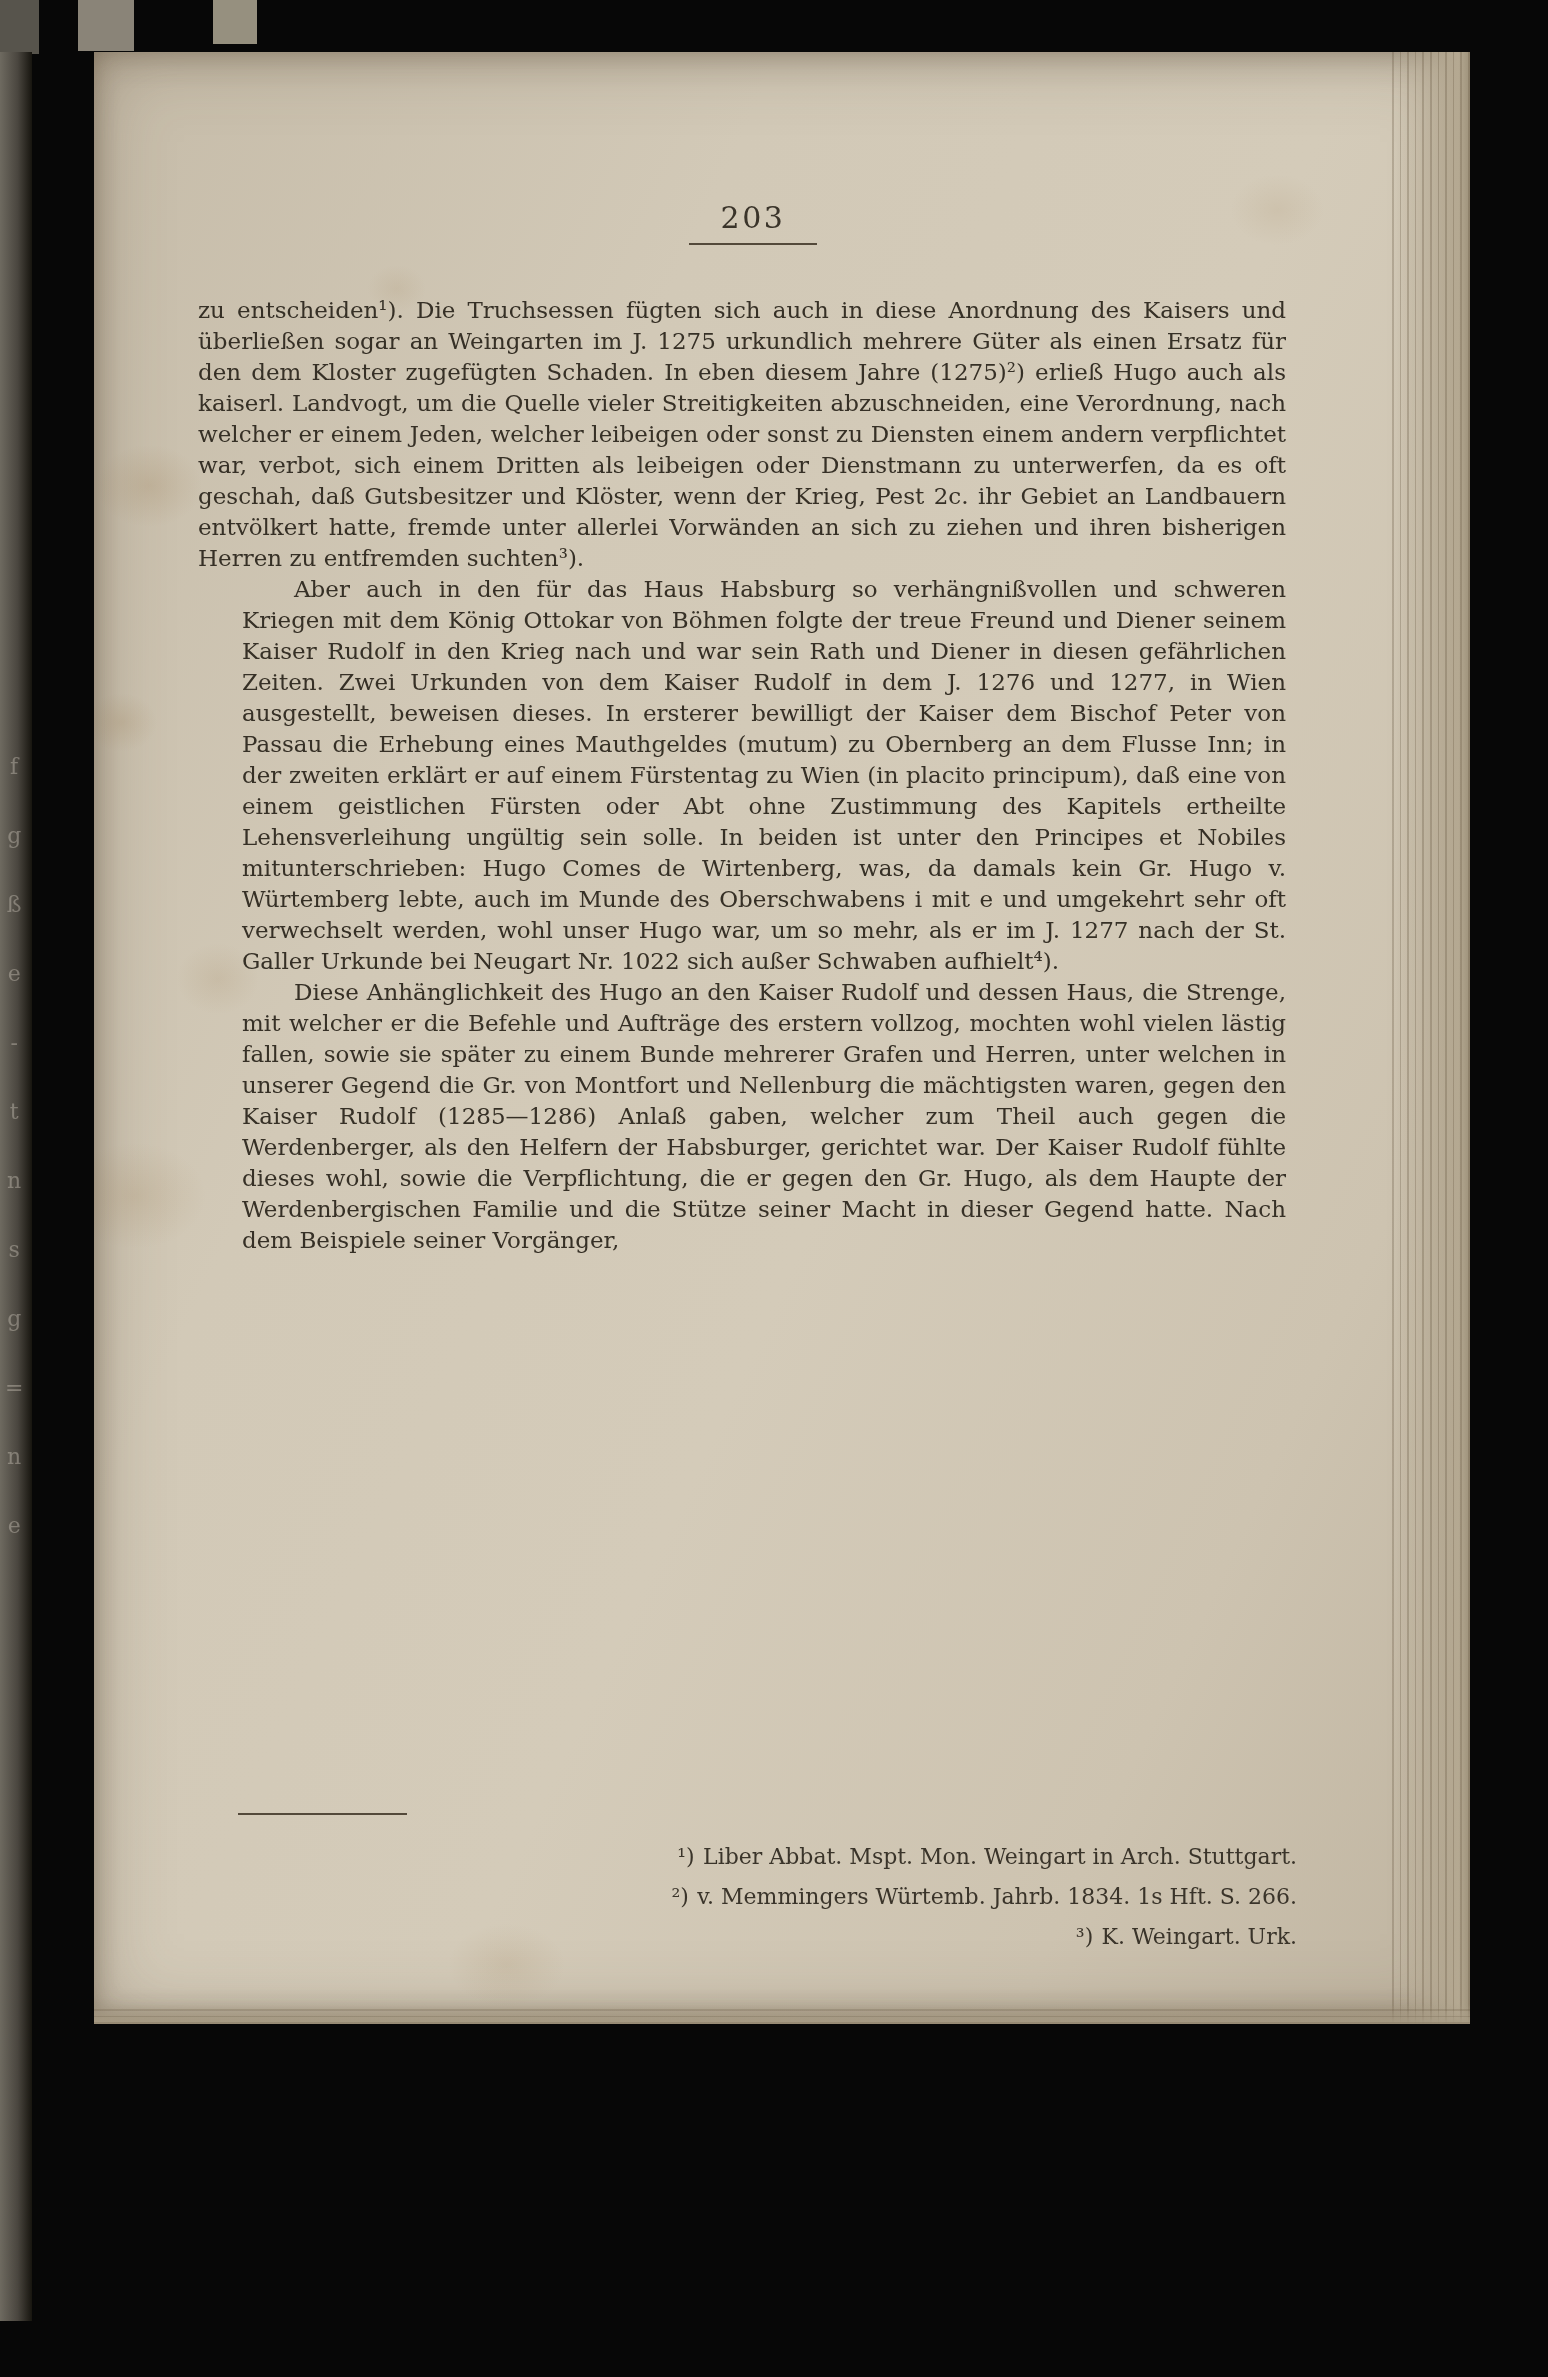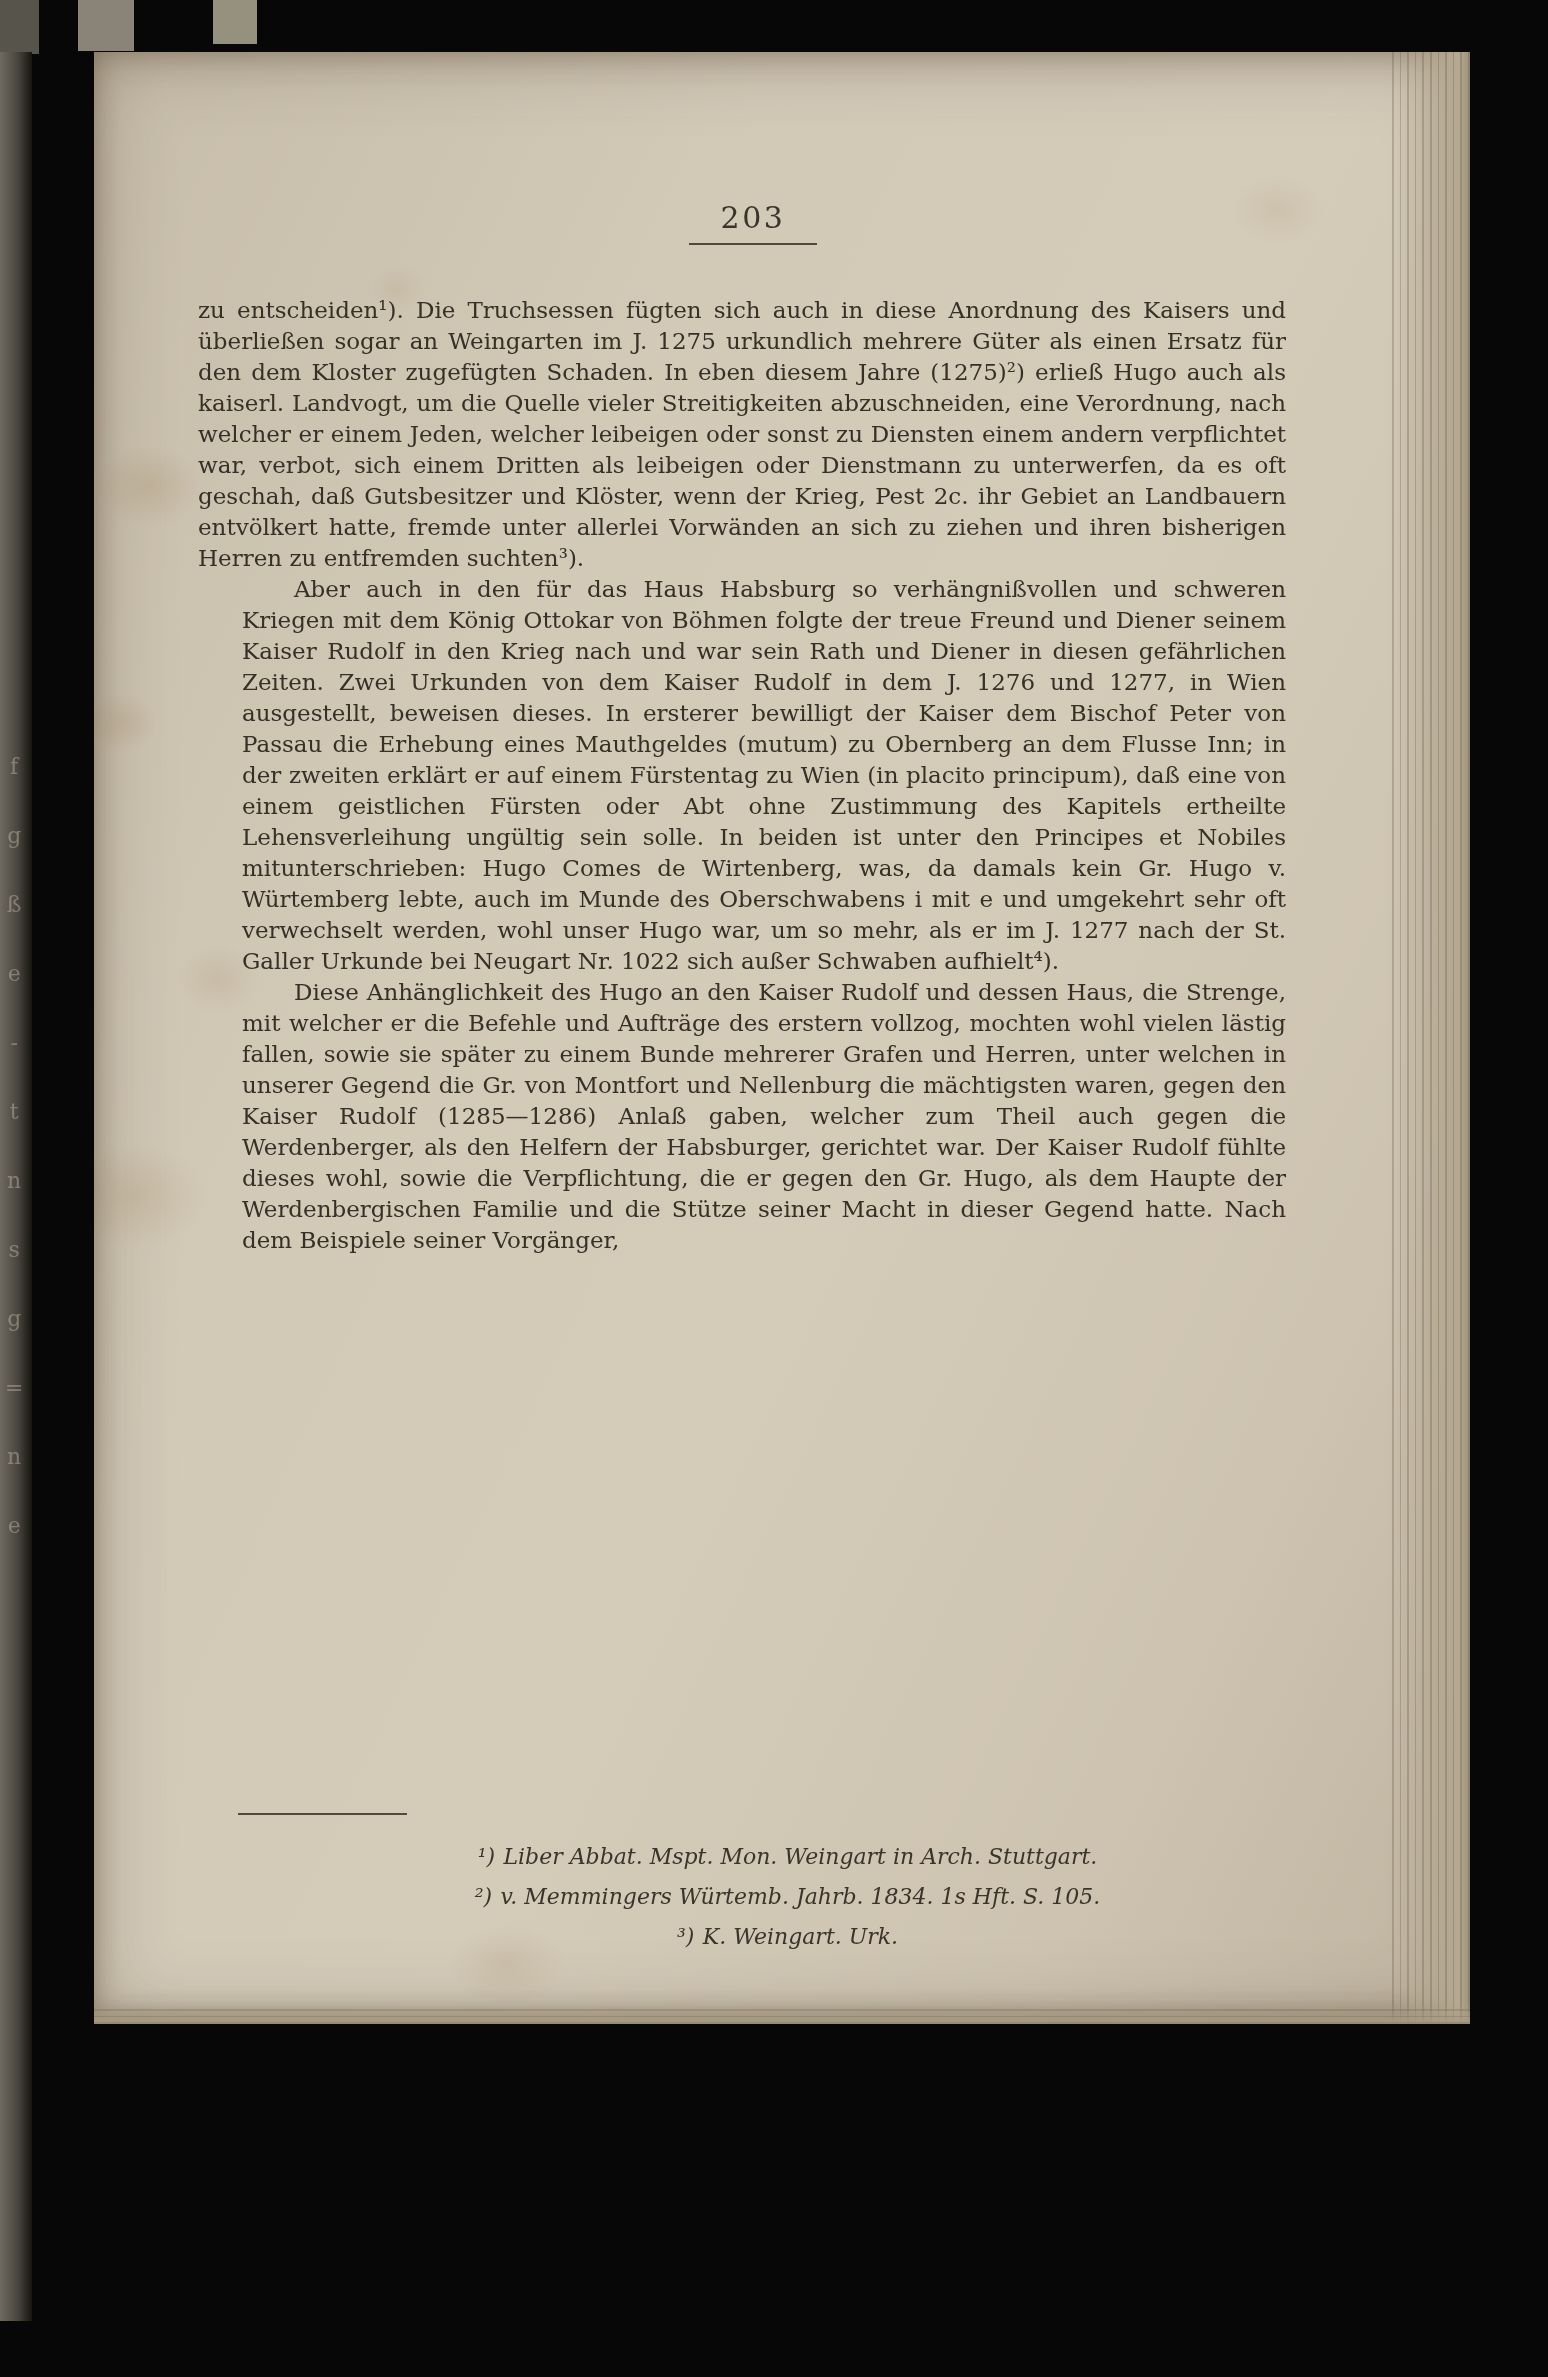--- a/index.html
+++ b/index.html
@@ -170,22 +170,21 @@
     width: 169px;
     height: 1.7px;
     background: #53493a;
     margin-left: 29px;
     margin-bottom: 22px;
   }
   .fn-line {
     padding-left: 69px;
     font-size: 22px;
     line-height: 40px;
-    text-align: center;
-    font-style: italic;
+    text-align: right;
   }
   .fn-marker {
     display: inline-block;
     margin-right: 8.4px;
     font-size: 22px;
   }
 </style>
 </head>
 <body>
 
@@ -224,21 +223,21 @@
       <p class="para indent">Aber auch in den für das Haus Habsburg so verhängnißvollen und schweren Kriegen mit dem König Ottokar von Böhmen folgte der treue Freund und Diener seinem Kaiser Rudolf in den Krieg nach und war sein Rath und Diener in diesen gefährlichen Zeiten.   Zwei Urkunden von dem Kaiser Rudolf in dem J. 1276 und 1277, in Wien ausgestellt, beweisen dieses.   In ersterer bewilligt der Kaiser dem Bischof Peter von Passau die Erhebung eines Mauthgeldes (mutum) zu Obernberg an dem Flusse Inn; in der zweiten erklärt er auf einem Fürstentag zu Wien (in placito principum), daß eine von einem geistlichen Fürsten oder Abt ohne Zustimmung des Kapitels ertheilte Lehensverleihung ungültig sein solle.   In beiden ist unter den Principes et Nobiles mitunterschrieben: Hugo Comes de Wirtenberg, was, da damals kein Gr. Hugo v. Würtemberg lebte, auch im Munde des Oberschwabens i mit e und umgekehrt sehr oft verwechselt werden, wohl unser Hugo war, um so mehr, als er im J. 1277 nach der St. Galler Urkunde bei Neugart Nr. 1022 sich außer Schwaben aufhielt⁴).</p>
       <p class="para indent">Diese Anhänglichkeit des Hugo an den Kaiser Rudolf und dessen Haus, die Strenge, mit welcher er die Befehle und Aufträge des erstern vollzog, mochten wohl vielen lästig fallen, sowie sie später zu einem Bunde mehrerer Grafen und Herren, unter welchen in unserer Gegend die Gr. von Montfort und Nellenburg die mächtigsten waren, gegen den Kaiser Rudolf (1285—1286) Anlaß gaben, welcher zum Theil auch gegen die Werdenberger, als den Helfern der Habsburger, gerichtet war.   Der Kaiser Rudolf fühlte dieses wohl, sowie die Verpflichtung, die er gegen den Gr. Hugo, als dem Haupte der Werdenbergischen Familie und die Stütze seiner Macht in dieser Gegend hatte.   Nach dem Beispiele seiner Vorgänger,</p>
     </div>
 
     <div class="footnotes">
       <div class="fn-rule"></div>
       <div class="fn-line">
         <span class="fn-marker">¹)</span><span class="fn-text">Liber Abbat. Mspt. Mon. Weingart in Arch. Stuttgart.</span>
       </div>
       <div class="fn-line">
-        <span class="fn-marker">²)</span><span class="fn-text">v. Memmingers Würtemb. Jahrb. 1834.   1s Hft. S. 105.</span>
+        <span class="fn-marker">²)</span><span class="fn-text">v. Memmingers Würtemb. Jahrb. 1834.   1s Hft. S. 266.</span>
       </div>
       <div class="fn-line">
         <span class="fn-marker">³)</span><span class="fn-text">K. Weingart. Urk.</span>
       </div>
     </div>
   </div>
 
 </div>
 
 

